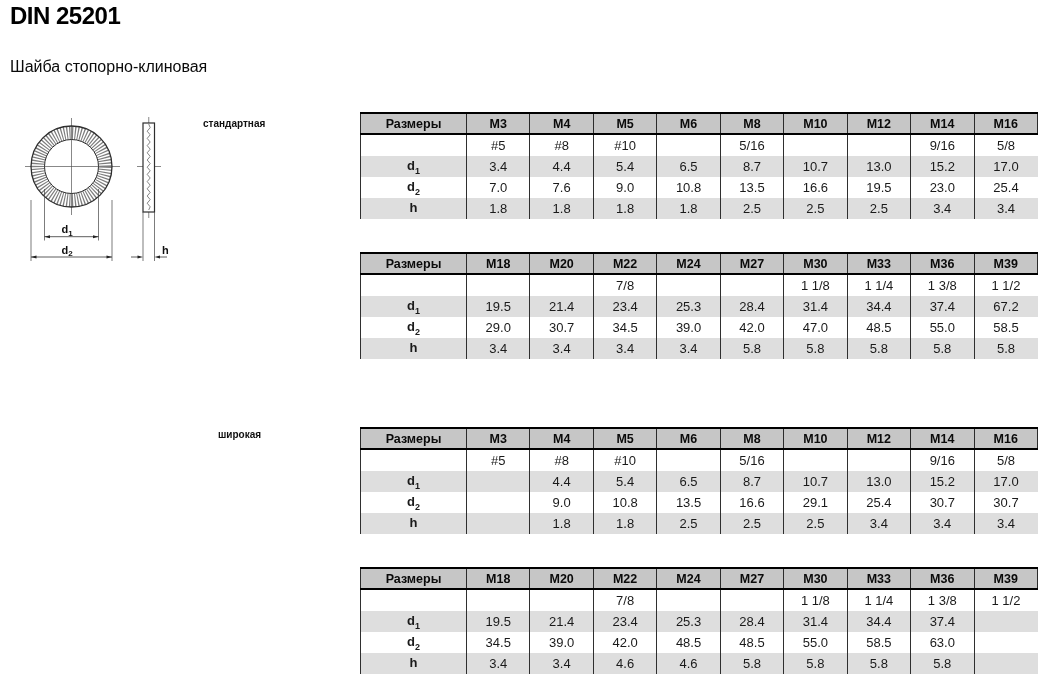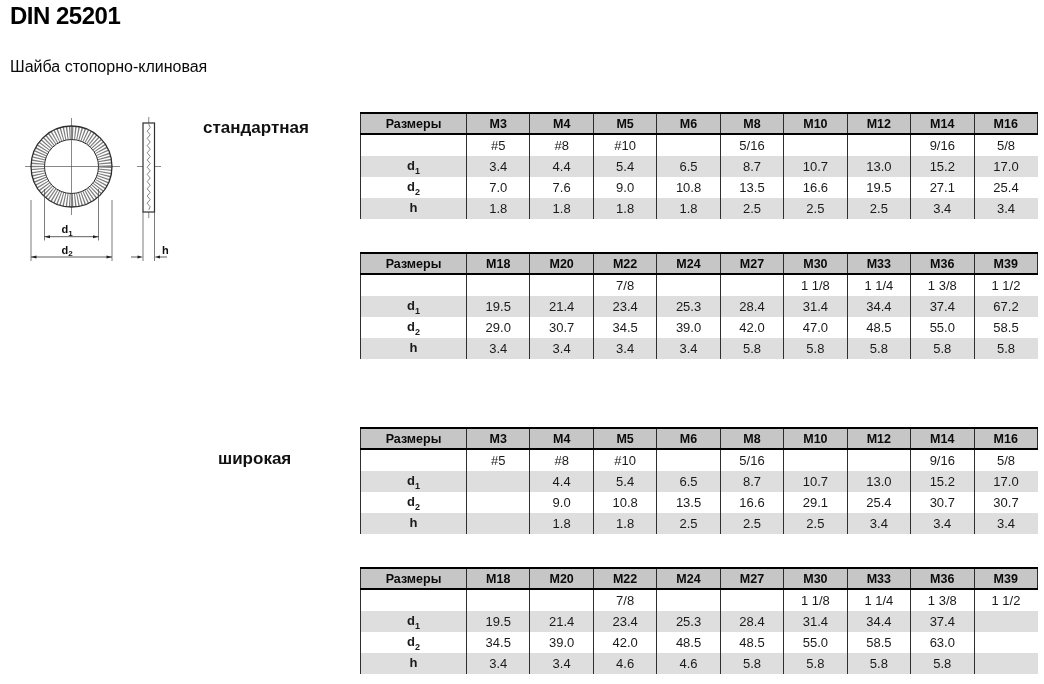--- a/index.html
+++ b/index.html
@@ -2,23 +2,23 @@
 <html><head>
 <meta charset="utf-8">
 <style>
   html,body { margin:0; padding:0; background:#ffffff; }
   body { font-family:"Liberation Sans", sans-serif; color:#000; }
   .canvas { position:relative; width:1044px; height:684px; background:#fff; overflow:hidden; }
 
   .title { position:absolute; left:10px; top:2px; font-size:24px; font-weight:bold; letter-spacing:-0.5px; color:#000; }
   .subtitle { position:absolute; left:10px; top:58px; font-size:16px; font-weight:normal; color:#0a0a0a; }
 
-  .section-label { position:absolute; font-size:17px; font-weight:bold; color:#111; }
+  .section-label { position:absolute; font-size:10px; font-weight:bold; color:#111; }
   #label-standard { left:203px; top:118px; }
-  #label-wide { left:218px; top:449px; }
+  #label-wide { left:218px; top:429px; }
 
   .drawing { position:absolute; left:10px; top:105px; }
 
   .dim-table { position:absolute; left:360px; width:678px; border-collapse:collapse; table-layout:fixed;
                border-top:2px solid #000; }
   #table-0 { top:112px; }
   #table-1 { top:252px; }
   #table-2 { top:427px; }
   #table-3 { top:567px; }
 
@@ -148,21 +148,21 @@
         </tr>
         <tr>
           <td><span>d</span><sub>2</sub></td>
           <td>7.0</td>
           <td>7.6</td>
           <td>9.0</td>
           <td>10.8</td>
           <td>13.5</td>
           <td>16.6</td>
           <td>19.5</td>
-          <td>27.1</td>
+          <td>23.0</td>
           <td>25.4</td>
         </tr>
         <tr>
           <td><span>h</span><sub></sub></td>
           <td>1.8</td>
           <td>1.8</td>
           <td>1.8</td>
           <td>1.8</td>
           <td>2.5</td>
           <td>2.5</td>

